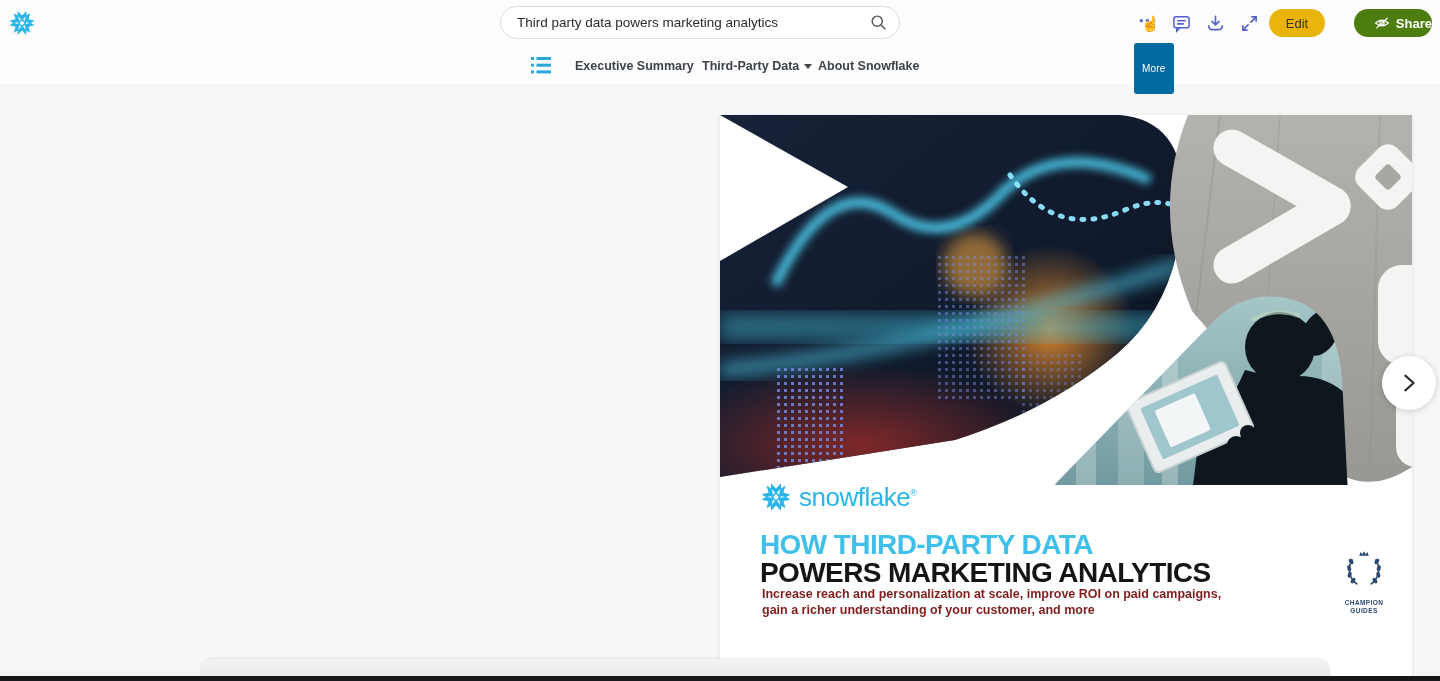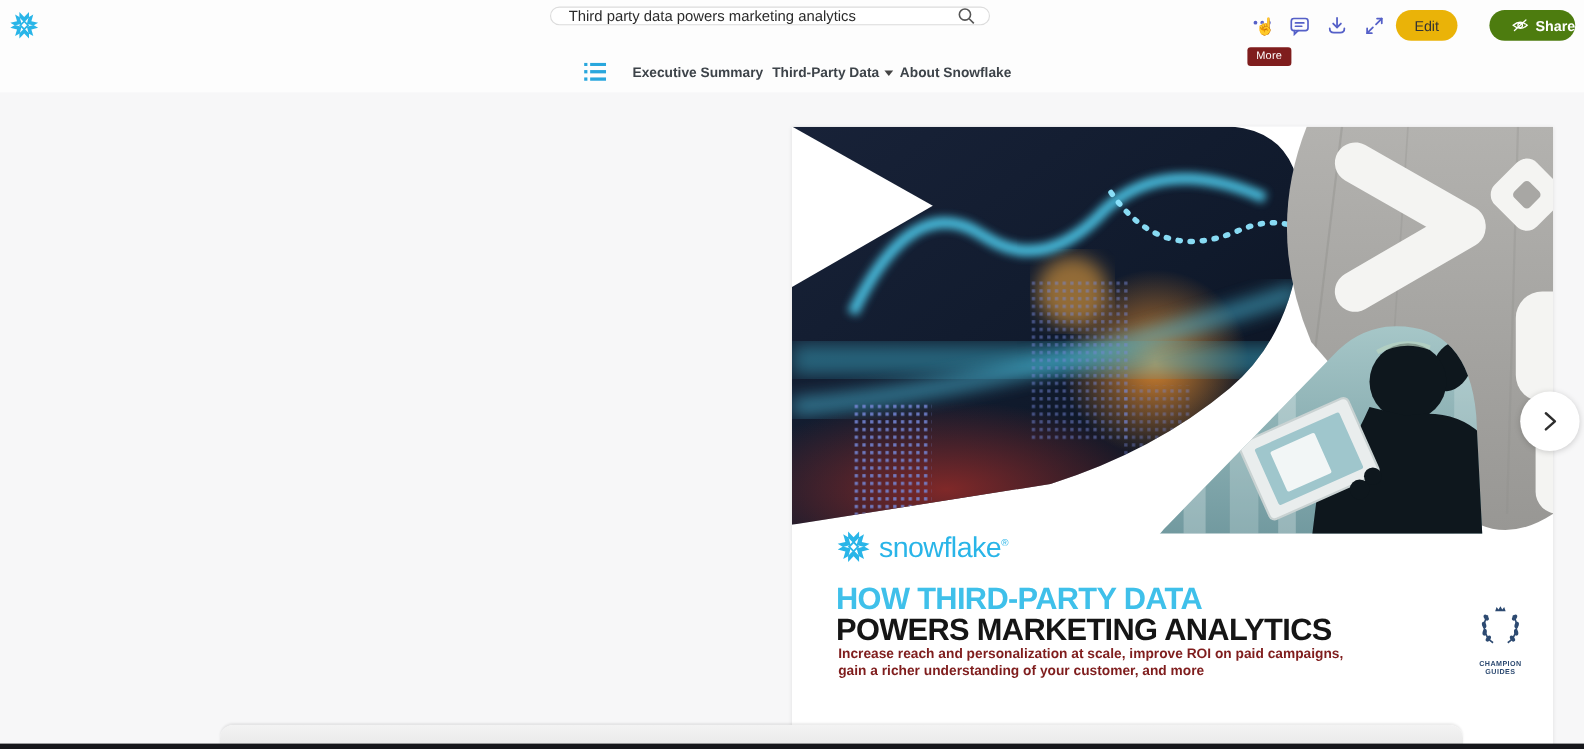--- a/index.html
+++ b/index.html
@@ -8,37 +8,37 @@
     font-family:"Liberation Sans", sans-serif;
     background:#f7f7f8;
     position:relative;
   }
 
   
   .header { position:absolute; top:0; left:0; width:1440px; height:84px; background:#fdfdfd; }
   .logo { position:absolute; top:9px; left:8px; width:28px; height:28px; color:#29B5E8; cursor:pointer; }
 
   .search-pill {
-    position:absolute; top:6px; left:500px; width:400px; height:17px;
+    position:absolute; top:6px; left:500px; width:400px; height:33px;
     background:#fff; border:1px solid #dcdcdc; border-radius:17px;
     display:flex; align-items:center; padding:0 12px 0 16px;
   }
   .search-pill input {
     flex:1; border:none; outline:none; font-family:"Liberation Sans",sans-serif;
     font-size:13.5px; color:#2b2b2b; background:transparent;
   }
   .search-icon { width:17px; height:17px; color:#555; flex:0 0 auto; }
 
   .toolbar { position:absolute; top:0; left:1130px; height:46px; display:flex; align-items:center; }
   .tool-icon { width:34px; height:34px; display:flex; align-items:center; justify-content:center; color:#5560C8; cursor:pointer; position:relative; }
   .tool-icon svg { width:19px; height:19px; }
   .hand-cursor { position:absolute; top:9px; left:11px; font-size:15px; color:#111; text-shadow:0 0 2px #fff; pointer-events:none; }
   .tooltip {
-    position:absolute; top:43px; left:1134px; background:#7f1d1d; color:#fff;
-    font-size:10px; padding:3px 8px; border-radius:3px; letter-spacing:.2px;
+    position:absolute; top:43px; left:1134px; background:#0369a1; color:#fff;
+    font-size:10px; padding:20px 8px; border-radius:3px; letter-spacing:.2px;
   }
   .btn { height:28px; border-radius:15px; border:none; font-family:"Liberation Sans",sans-serif; font-size:13px; cursor:pointer; display:flex; align-items:center; justify-content:center; }
   .btn-edit { position:absolute; top:9px; left:1269px; width:56px; background:#eab308; color:#333; }
   .btn-share { position:absolute; top:9px; left:1354px; width:78px; background:#4d7c0f; color:#fff; font-weight:bold; gap:6px;justify-content:flex-end; }
   .btn-share svg { width:16px; height:16px; }
 
   
   .nav { position:absolute; top:50px; left:0; width:1440px; height:34px; display:flex; align-items:center;text-align:center; }
   .toc-icon { position:absolute; left:531px; top:7px; width:20px; height:17px; color:#29A7DD; cursor:pointer; }
   .nav-item { position:absolute; top:9px; font-size:12.5px; font-weight:600; color:#3d4349; cursor:pointer; display:flex; align-items:center; gap:5px; }

